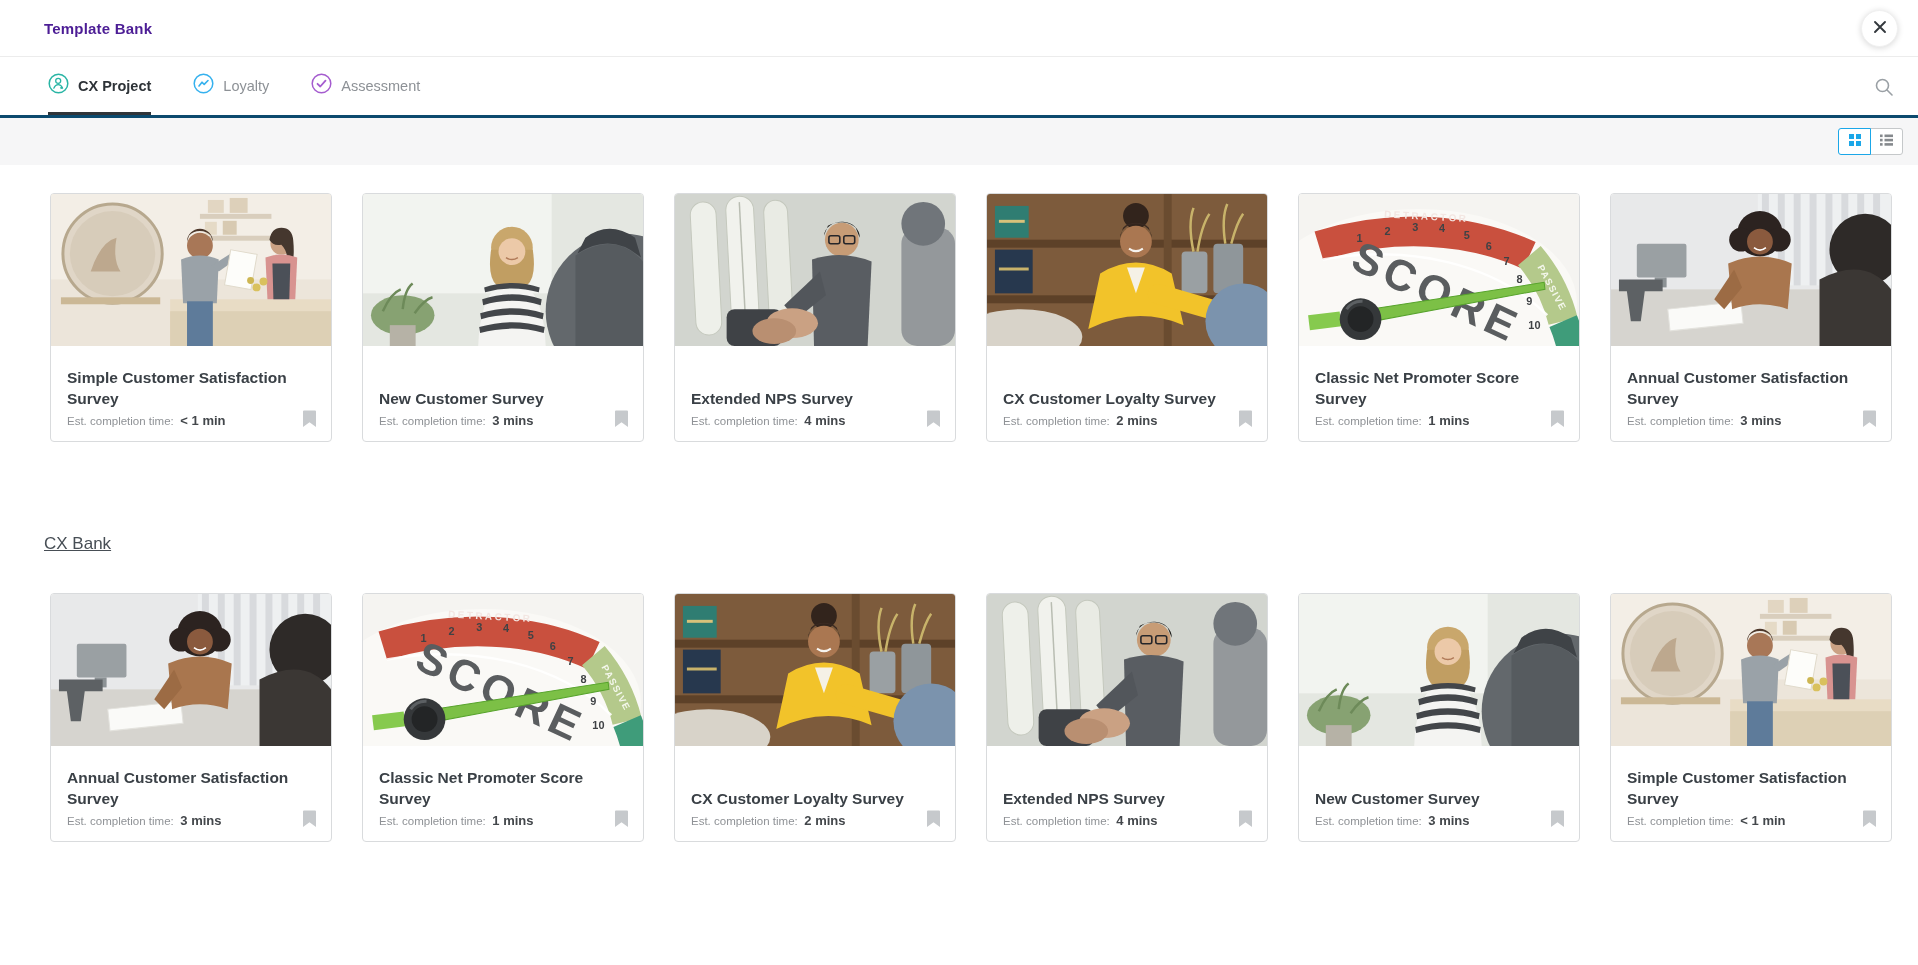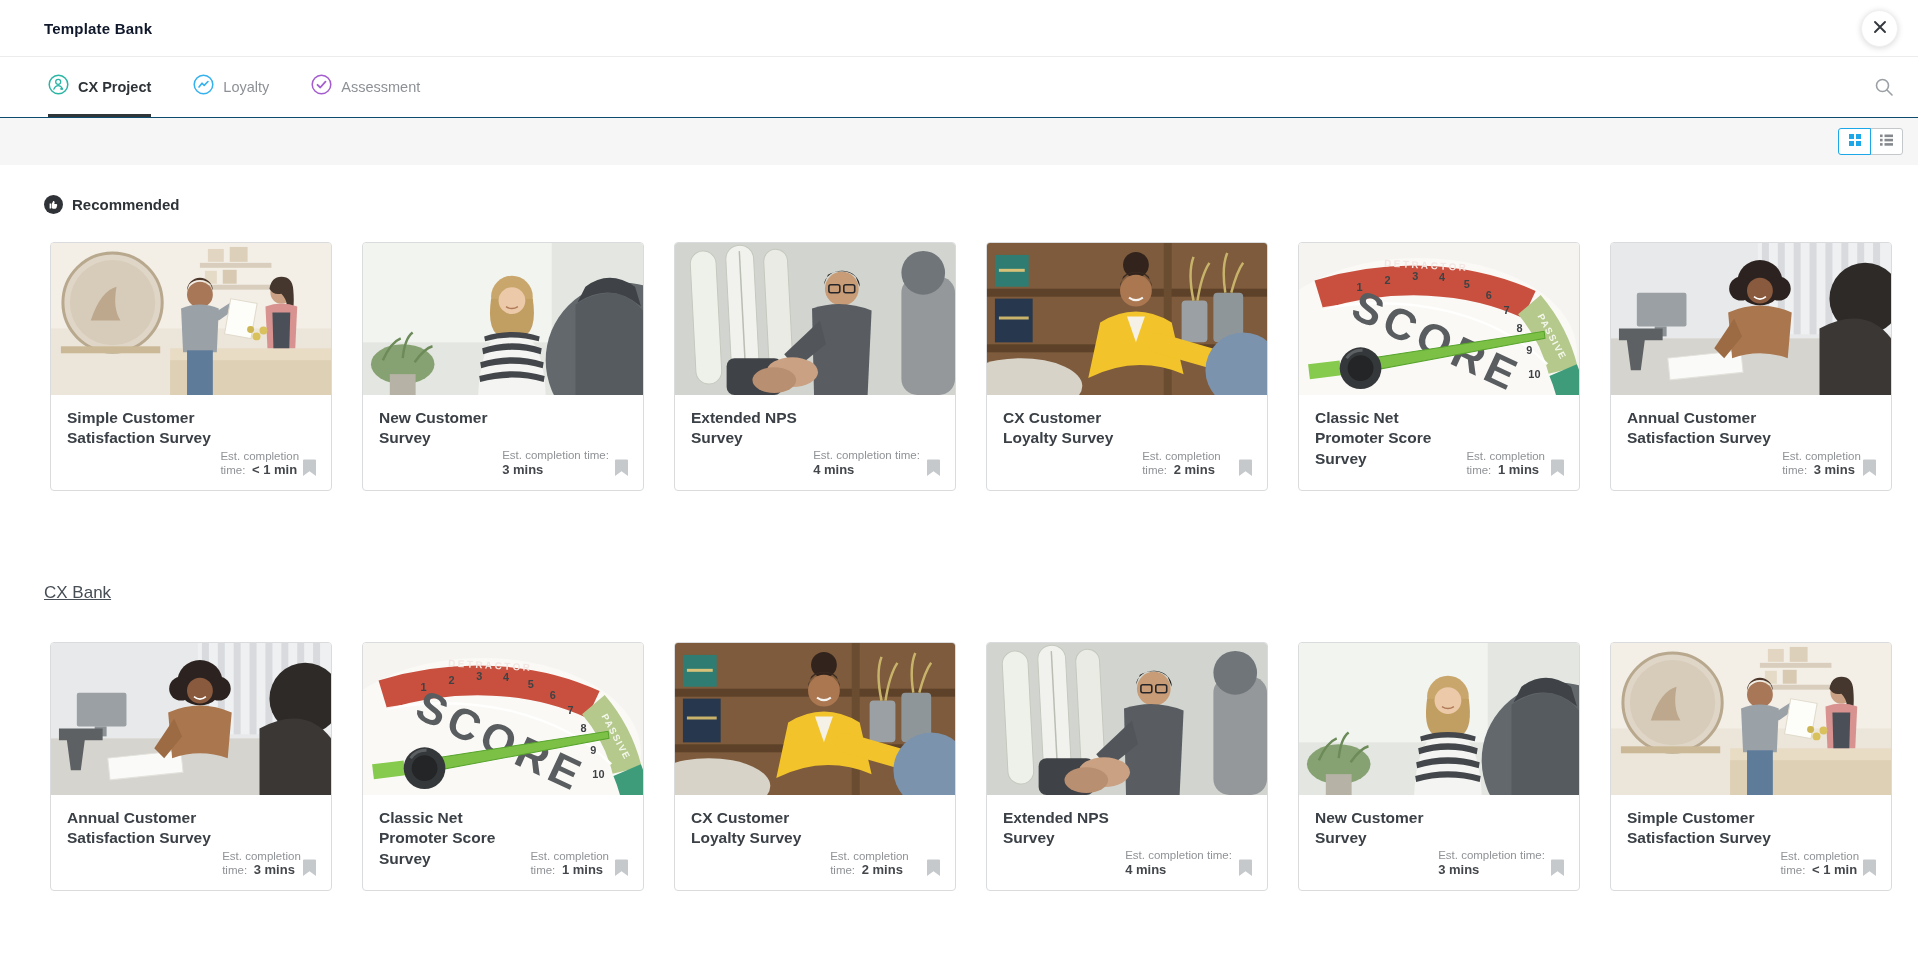--- a/index.html
+++ b/index.html
@@ -1,27 +1,27 @@
 <!DOCTYPE html>
 <html><head>
 <meta charset="utf-8">
 <style>
   * { margin:0; padding:0; box-sizing:border-box; }
   html,body { width:1918px; height:965px; background:#fff; overflow:hidden;
               font-family:"Liberation Sans", sans-serif; }
   
   .titlebar { height:57px; display:flex; align-items:center;
               padding:0 20px 0 44px; border-bottom:1px solid #ececec; position:relative; }
-  .titlebar h1 { font-size:15px; font-weight:700; color:#0f172a; letter-spacing:.2px; }
+  .titlebar h1 { font-size:15px; font-weight:700; color:#4c1d95; letter-spacing:.2px; }
   .close-btn { position:absolute; right:20px; top:10px; width:37px; height:37px; border-radius:50%;
                background:#fff; border:1px solid #f0f0f0; box-shadow:0 1px 6px rgba(0,0,0,.16);
                display:flex; align-items:center; justify-content:center; cursor:pointer; }
   
   .tabsbar { height:61px; display:flex; align-items:stretch; padding:0 20px 0 48px;
-             border-bottom:1px solid #0c4a6e; position:relative; }
+             border-bottom:3px solid #0c4a6e; position:relative; }
   .tab { display:flex; align-items:center; gap:9px; margin-right:42px; cursor:pointer;
          border-bottom:3px solid transparent; padding-top:2px; }
   .tab .tab-label { font-size:14.5px; color:#8d9196; }
   .tab.active { border-bottom-color:#303539; }
   .tab.active .tab-label { color:#2e3338; font-weight:700; }
   .search-btn { position:absolute; right:24px; top:20px; cursor:pointer; }
   
   .viewbar { height:47px; background:#f6f6f7; display:flex; align-items:center;
              justify-content:flex-end; padding-right:15px; }
   .seg { display:flex; }
@@ -38,21 +38,21 @@
   .section-head.plain { margin-top:92px; }
   .section-head.plain .sec-title { font-size:17px; font-weight:400; color:#474e55;text-decoration:underline; }
   .cards { display:grid; grid-template-columns:repeat(6,1fr); gap:30px;
            padding:0 26px 0 50px; margin-top:28px; }
   .section-head.plain + .cards { margin-top:39px; }
   
   .card { border:1px solid #d9dbdd; border-radius:4px; background:#fff; height:249px;
           overflow:hidden; cursor:pointer; display:flex; flex-direction:column; }
   .card-img { height:152px; flex:0 0 152px; overflow:hidden; background:#eee; }
   .card-img svg { display:block; width:100%; height:100%; }
-  .card-body { flex:1; padding:13px 14px 13px 16px; display:flex; flex-direction:row;
+  .card-body { flex:1; padding:13px 14px 13px 16px; display:flex; flex-direction:column;
                justify-content:flex-end; position:relative; }
   .card-title { font-size:15.5px; font-weight:700; color:#3a4046; line-height:1.32; }
   .card-meta { display:flex; align-items:flex-end; justify-content:space-between; }
   .est { font-size:11.5px; color:#8f9296; }
   .est b { font-size:13px; color:#43474b; font-weight:700; margin-left:3px; }
   .bookmark { display:flex; cursor:pointer; }
 </style>
 </head>
 <body>
 
@@ -123,29 +123,20 @@
               <rect x="1" y="10.1" width="2.6" height="2.6"></rect>
               <rect x="5.5" y="10.1" width="8.5" height="2.6"></rect>
             </g>
           </svg></span>
   </div>
     </div>
 </div>
 
 <div class="content" id="sections-mount">
     <div class="section">
-    <div class="section-head">
-      <span class="sec-icon">
-          <svg width="19" height="19" viewBox="0 0 19 19">
-            <circle cx="9.5" cy="9.5" r="9.5" fill="#2f3337"></circle>
-            <path fill="#fff" d="M5.6 8.6 h1.5 v5 h-1.5 z M7.7 13.1 c.4.4.9.6 1.4.6 h2.3 c.5 0 1-.35 1.1-.85 l.7-2.6 c.17-.7-.35-1.35-1.05-1.35 h-1.85 l.35-1.55 c.1-.5-.15-1-.6-1.2 -.4-.17-.85 0-1.05.35 L7.7 8.9 z"></path>
-          </svg>
-        </span>
-      <span class="sec-title">Recommended</span>
-    </div>
     <div class="cards">
         <div class="card">
     <div class="card-img">
             <svg viewBox="0 0 282 153" preserveAspectRatio="none">
               <rect width="282" height="153" fill="#ece5da"></rect>
               <rect width="282" height="86" fill="#f3eee6"></rect>
               <rect x="150" y="20" width="72" height="5" fill="#d9cebd"></rect>
               <rect x="150" y="42" width="72" height="5" fill="#d9cebd"></rect>
               <rect x="158" y="6" width="16" height="13" fill="#e2d6c2"></rect>
               <rect x="180" y="4" width="18" height="15" fill="#ddd0ba"></rect>

